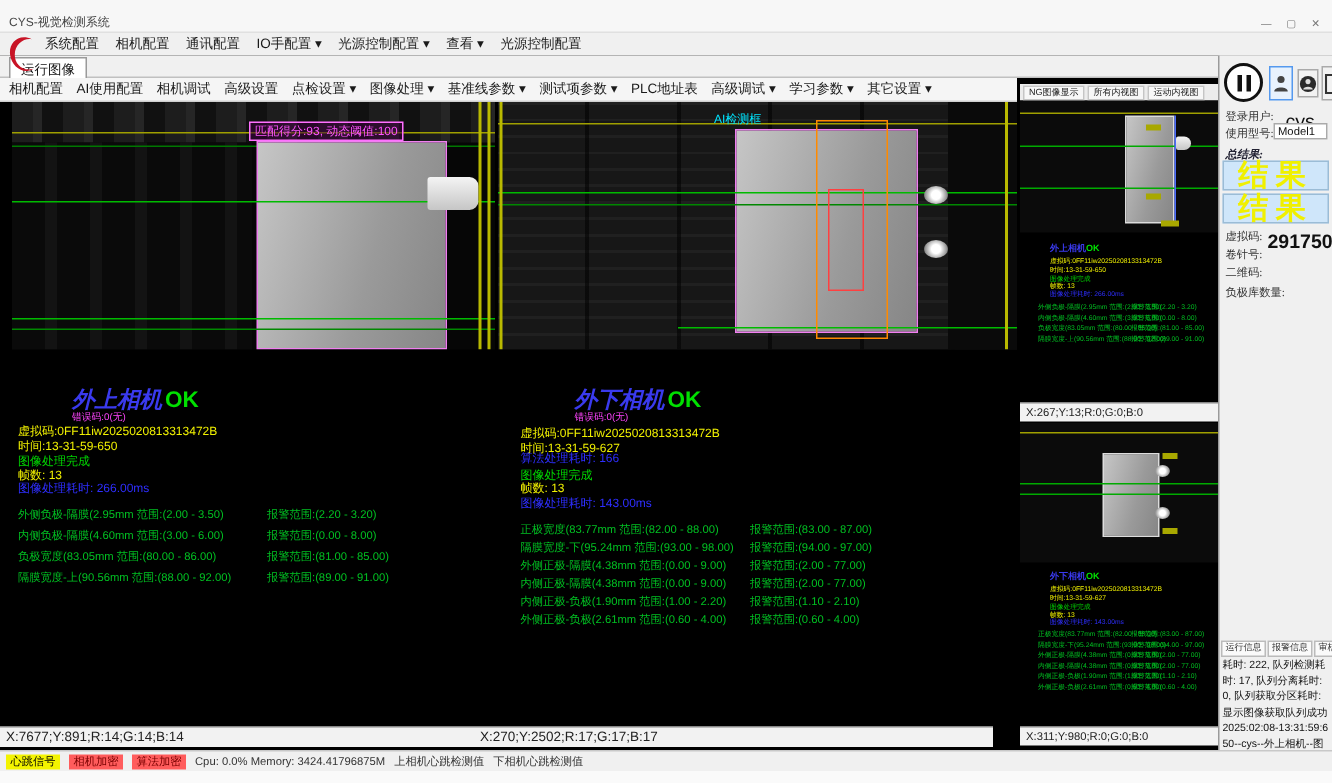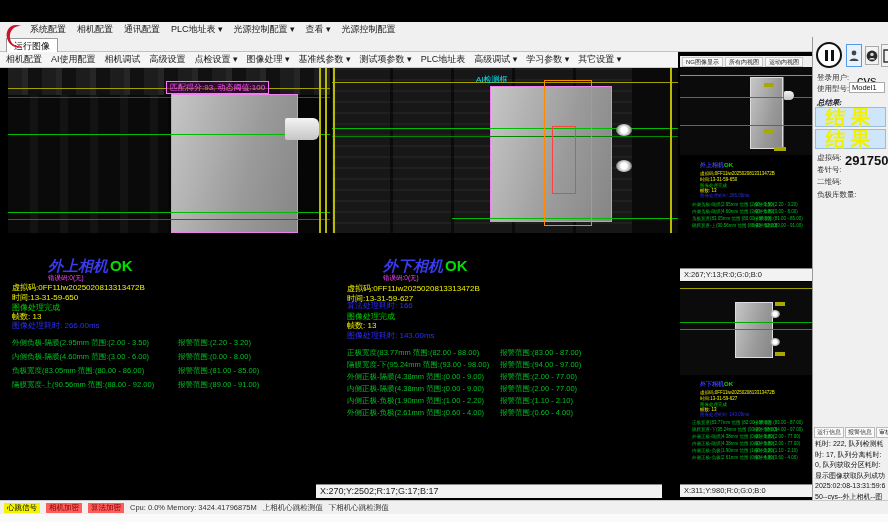--- a/index.html
+++ b/index.html
@@ -77,32 +77,40 @@
   .badge{ padding:0 3px; line-height:10px; height:10px; }
   .badge.yellow{ background:#f3f300; color:#000; }
   .badge.red{ background:#ff5c5c; color:#7a0000; }
   #bottomstrip{ left:0; top:514px; width:888px; height:8px; background:#fafafa; }
 </style>
 </head>
 <body>
 
 <div id="app">
 
+  <div id="titlebar" class="abs">
+    <span>CYS-视觉检测系统</span>
+    <span id="wincontrols" class="abs">
+      <span>—</span>
+      <span>▢</span>
+      <span>✕</span>
+    </span>
+  </div>
 
   <div id="logo" class="abs">
     <svg width="20" height="27" viewBox="0 0 18 26">
       <path d="M16 3 C7 -1, 1 6, 2 13 C3 21, 11 26, 17 22 C10 24, 5 19, 5 13 C5 6, 11 2, 16 3 Z" fill="#c81426"></path>
     </svg>
   </div>
 
   <div id="menubar" class="abs">
     <span class="clickable">系统配置</span>
     <span class="clickable">相机配置</span>
     <span class="clickable">通讯配置</span>
-    <span class="clickable">PLC地址表 ▾</span>
+    <span class="clickable">IO手配置 ▾</span>
     <span class="clickable">光源控制配置 ▾</span>
     <span class="clickable">查看 ▾</span>
     <span class="clickable">光源控制配置</span>
   </div>
 
   <div id="tabrow" class="abs">
     <div id="runtab" class="abs">运行图像</div>
   </div>
 
   <div id="toolbar" class="abs">
@@ -155,20 +163,21 @@
   </div>
   <div class="abs meas lv" style="top:366px;">
     <span class="c1">负极宽度(83.05mm 范围:(80.00 - 86.00)</span>
     <span class="c2">报警范围:(81.00 - 85.00)</span>
   </div>
   <div class="abs meas lv" style="top:380px;">
     <span class="c1">隔膜宽度-上(90.56mm 范围:(88.00 - 92.00)</span>
     <span class="c2">报警范围:(89.00 - 91.00)</span>
   </div>
 
+  <div class="abs coord" style="left:0;top:484px;width:330px;height:14px;">X:7677;Y:891;R:14;G:14;B:14</div>
 
   <div id="cv-img" class="abs cam">
     <div class="abs" style="left:0;top:0;width:346px;height:165px;background:repeating-linear-gradient(0deg,#171717 0 9px,#202020 9px 11px);"></div>
     <div class="abs" style="left:0;top:0;width:346px;height:165px;background:repeating-linear-gradient(90deg,transparent 0 58px,rgba(0,0,0,.55) 58px 61px);"></div>
     <div class="abs" style="left:300px;top:0;width:46px;height:165px;background:#0a0a0a;"></div>
     <div class="abs hline" style="left:0;top:14px;width:346px;background:#a0a000;"></div>
     <div class="abs part" style="left:158px;top:18px;width:122px;height:136px;"></div>
     <div class="abs hline" style="left:0;top:60px;width:346px;background:#00bb00;"></div>
     <div class="abs hline" style="left:0;top:68px;width:346px;background:#008800;"></div>
     <div class="abs hline" style="left:120px;top:150px;width:226px;background:#00bb00;"></div>

